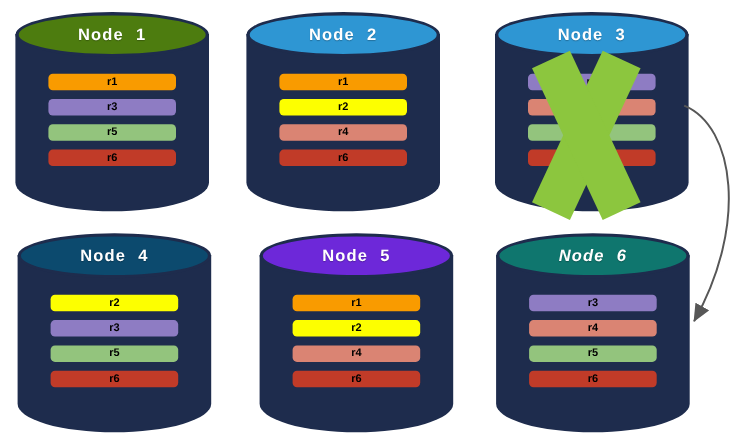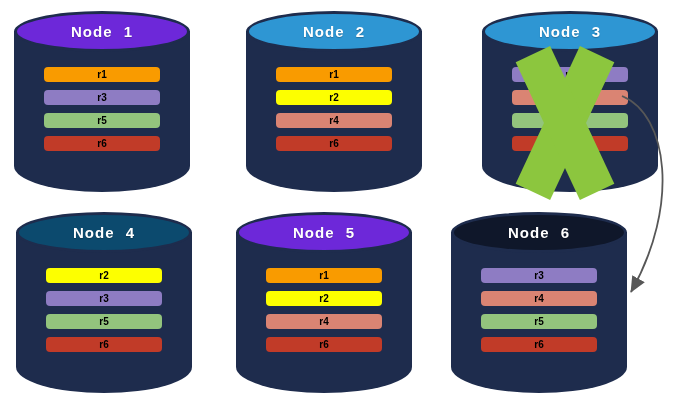--- a/index.html
+++ b/index.html
@@ -3,22 +3,22 @@
 <meta charset="utf-8">
 <style>
   * { margin:0; padding:0; box-sizing:border-box; }
   html,body { background:#ffffff; }
   .canvas {
     position:relative; width:676px; height:402px; background:#ffffff;
     font-family:"Liberation Sans","DejaVu Sans",sans-serif; overflow:hidden;
   }
   .node { position:absolute; width:176px; height:181px; }
   .node-1 { left:14px;  top:11px; }
-  .node-2 { left:246px; top:11px; }
-  .node-3 { left:450px; top:11px;margin-left:32px; }
+  .node-2 { left:224px; top:11px; }
+  .node-3 { left:450px; top:11px; }
   .node-4 { left:16px;  top:212px; }
   .node-5 { left:236px; top:212px; }
   .node-6 { left:451px; top:212px; }
   .cyl-body {
     position:absolute; left:0; top:20px; width:176px; height:161px;
     border-radius:0 0 88px 88px / 0 0 26px 26px;
   }
   .cyl-top {
     position:absolute; left:0; top:0; width:176px; height:41px;
     border-radius:50%; border:3px solid transparent;
@@ -45,21 +45,21 @@
   .x-arm.b { transform:rotate(-25deg); }
   .arrow-layer { position:absolute; left:0; top:0; width:676px; height:402px; pointer-events:none; }
 </style>
 </head>
 <body>
 
 <div class="canvas">
 
   <div class="node node-1">
     <div class="cyl-body" style="background: rgb(30, 44, 77);"></div>
-    <div class="cyl-top" style="background: #6d28d9; border-color: rgb(30, 44, 77);">
+    <div class="cyl-top" style="background: #4d7c0f; border-color: rgb(30, 44, 77);">
       <span class="node-title">Node 1</span>
     </div>
     <div class="bars">
       <div class="bar" style="background: rgb(249, 155, 0);">
         <span class="bar-label">r1</span>
         </div>
       <div class="bar" style="background: rgb(142, 124, 195);">
         <span class="bar-label">r3</span>
         </div>
       <div class="bar" style="background: rgb(147, 196, 125);">
@@ -154,21 +154,21 @@
         <span class="bar-label">r4</span>
         </div>
       <div class="bar" style="background: rgb(193, 59, 40);">
         <span class="bar-label">r6</span>
         </div>
     </div>
   </div>
 
   <div class="node node-6">
     <div class="cyl-body" style="background: rgb(30, 44, 77);"></div>
-    <div class="cyl-top" style="background: #0f172a; border-color: rgb(30, 44, 77);">
+    <div class="cyl-top" style="background: #0f766e; border-color: rgb(30, 44, 77); font-style: italic;">
       <span class="node-title">Node 6</span>
     </div>
     <div class="bars">
       <div class="bar" style="background: rgb(142, 124, 195);">
         <span class="bar-label">r3</span>
         </div>
       <div class="bar" style="background: rgb(218, 132, 115);">
         <span class="bar-label">r4</span>
         </div>
       <div class="bar" style="background: rgb(147, 196, 125);">

